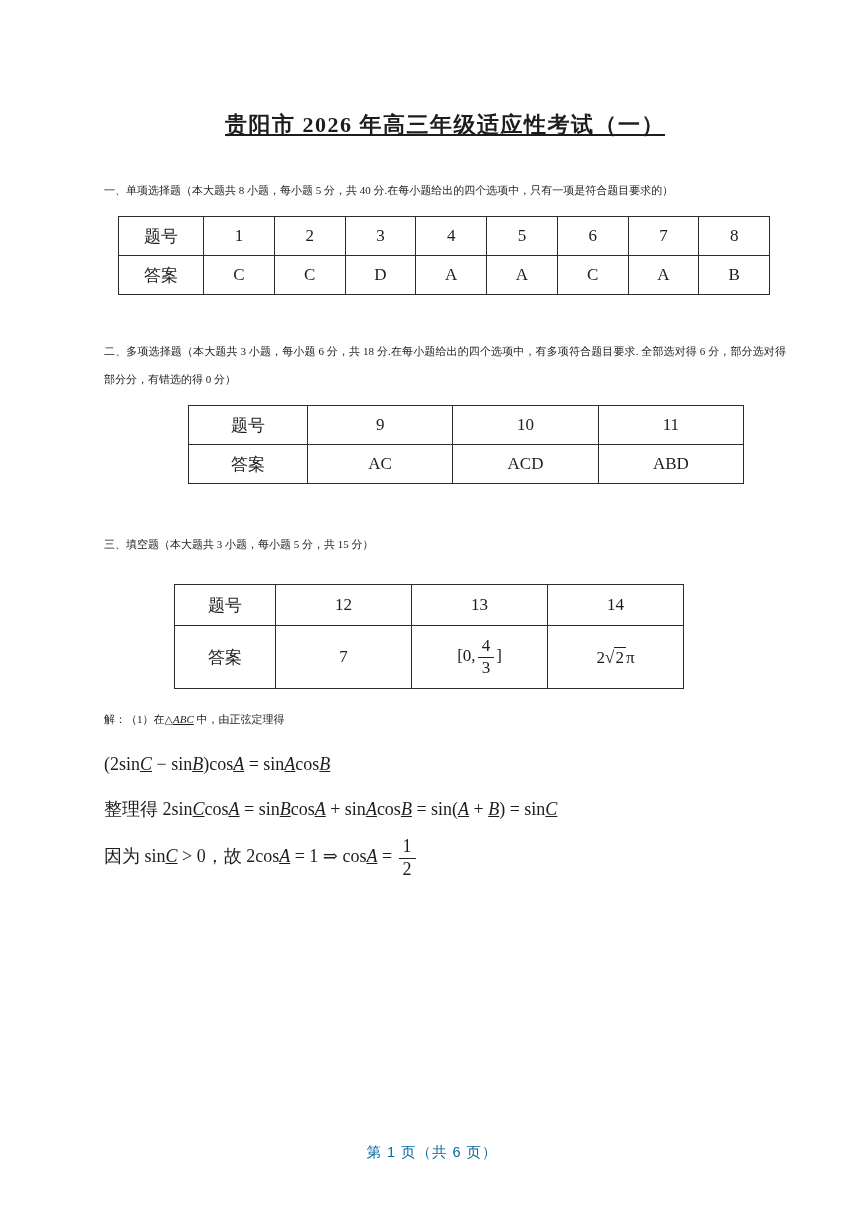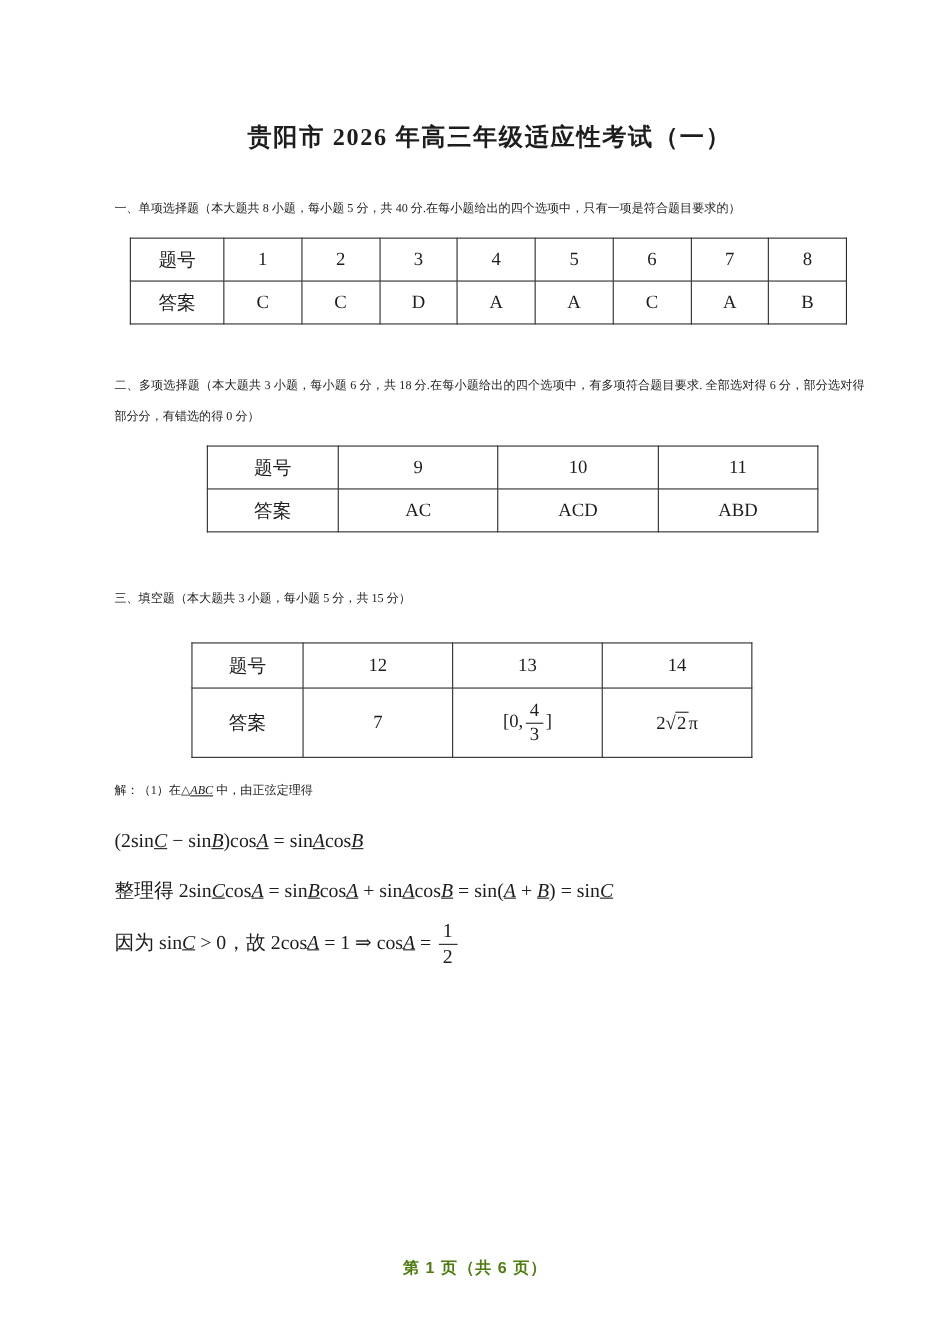--- a/index.html
+++ b/index.html
@@ -10,21 +10,21 @@
     background:#ffffff;
     color:#1d1d1d;
     font-family:"Liberation Serif","DejaVu Serif",serif;
     overflow:hidden;
   }
   .content{padding:0 78px 0 104px;}
 
   .header-title{
     margin-top:110px;
     text-align:center;
-    font-size:22px;font-weight:700;letter-spacing:1.5px;
+    font-size:22px;font-weight:700;letter-spacing:1.5px;text-decoration:underline;
   }
   .main-title{
     margin-top:18px;
     text-align:center;
     font-size:35px;font-weight:700;letter-spacing:3px;
   }
 
   .para{
     font-size:11px;line-height:28px;
     text-align:justify;
@@ -64,21 +64,21 @@
   .frac .num{display:block;border-bottom:1.5px solid #222;padding:0 4px 1px;}
   .frac .den{display:block;padding-top:1px;}
   .sqrt{display:inline-block;white-space:nowrap;}
   .sqrt .sqrt-sym{display:inline-block;}
   .sqrt .radicand{display:inline-block;border-top:1.5px solid #222;padding:0 2px 0 1px;}
 
   .footer{
     position:absolute;left:0;right:0;bottom:60px;
     text-align:center;
     font-family:"Liberation Sans","DejaVu Sans",sans-serif;
-    font-weight:700;font-size:14.5px;color:#4d7c0f;
+    font-weight:400;font-size:14.5px;color:#0369a1;
     letter-spacing:1px;
   }
 </style>
 </head>
 <body>
 
 <div class="page">
   <div class="content">
 
     <div class="header-title">贵阳市 2026 年高三年级适应性考试（一）</div>

